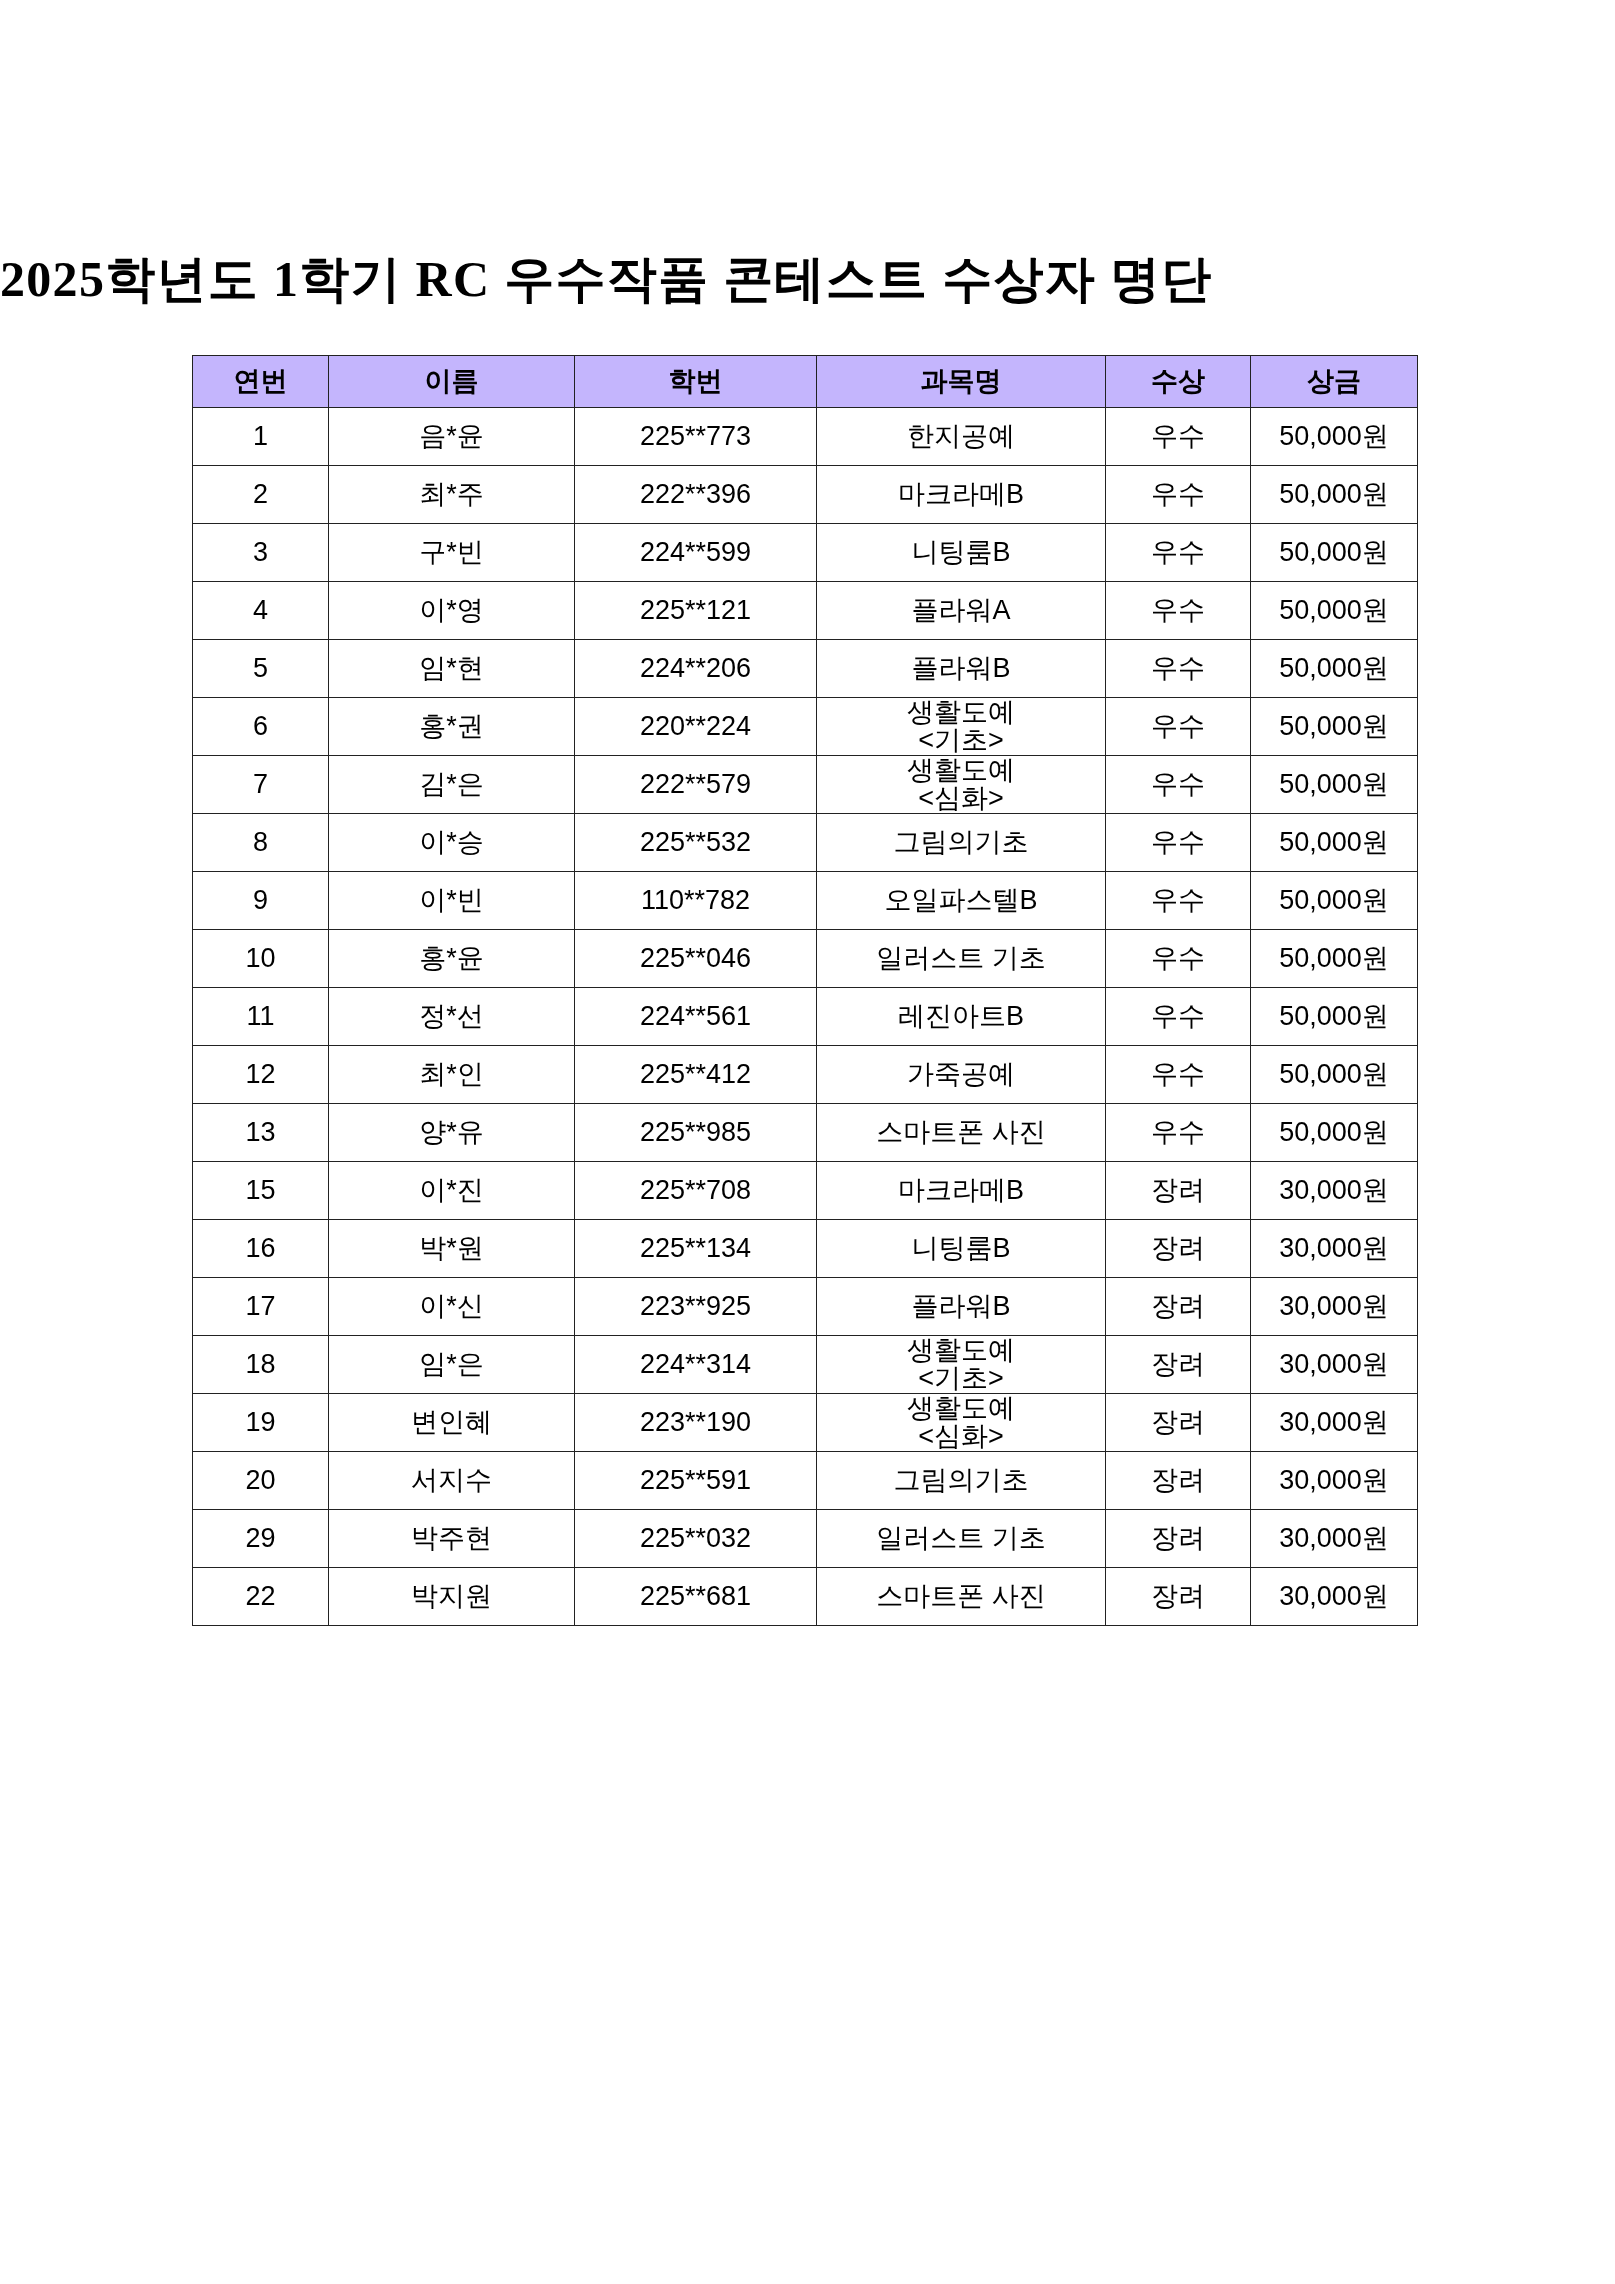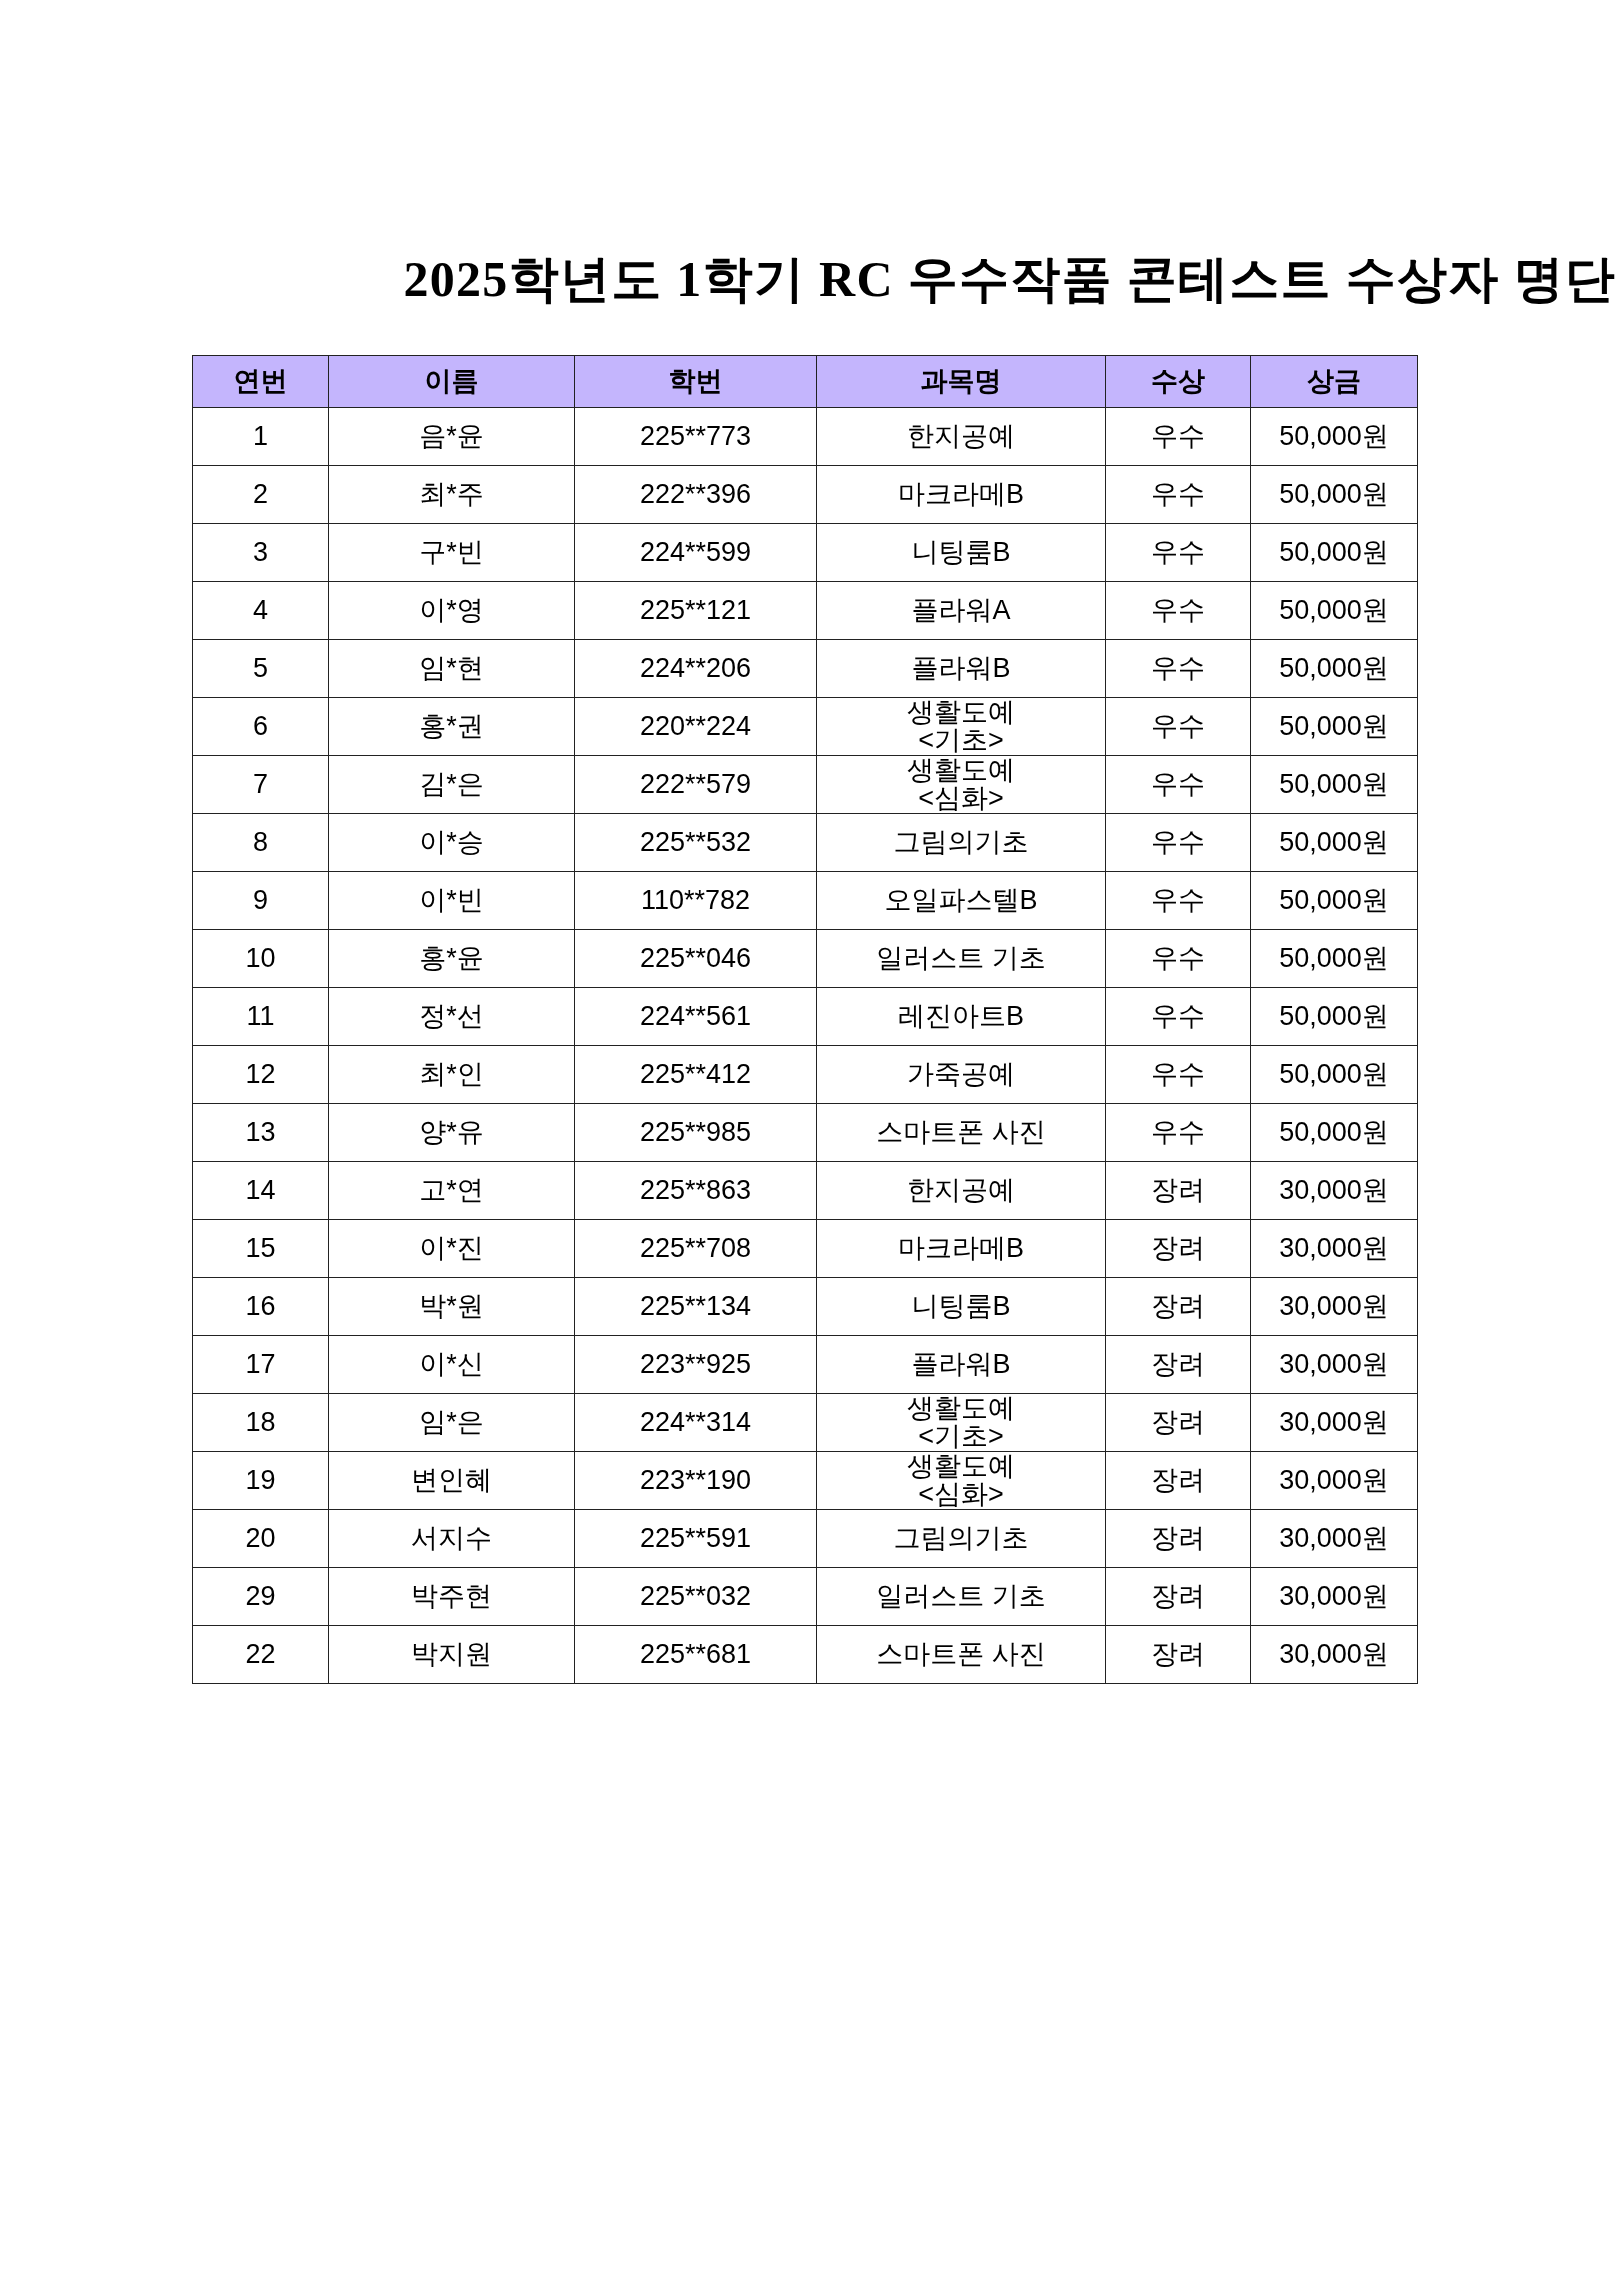--- a/index.html
+++ b/index.html
@@ -19,21 +19,21 @@
     width: 1616px;
     height: 2284px;
     box-sizing: border-box;
     padding: 0;
   }
   .doc-title {
     position: absolute;
     top: 246px;
     left: 0;
     width: 1616px;
-    text-align: right;
+    text-align: left;
     font-family: "Liberation Serif", serif;
     font-size: 50px;
     font-weight: 700;
     letter-spacing: 1.3px;
     color: #000000;
     white-space: nowrap;
   }
   .table-wrap {
     position: absolute;
     top: 355px;
@@ -209,28 +209,20 @@
           </tr>
           <tr>
             <td>13</td>
             <td>양*유</td>
             <td>225**985</td>
             <td>스마트폰 사진</td>
             <td>우수</td>
             <td>50,000원</td>
           </tr>
           <tr>
-            <td>14</td>
-            <td>고*연</td>
-            <td>225**863</td>
-            <td>한지공예</td>
-            <td>장려</td>
-            <td>30,000원</td>
-          </tr>
-          <tr>
             <td>15</td>
             <td>이*진</td>
             <td>225**708</td>
             <td>마크라메B</td>
             <td>장려</td>
             <td>30,000원</td>
           </tr>
           <tr>
             <td>16</td>
             <td>박*원</td>

